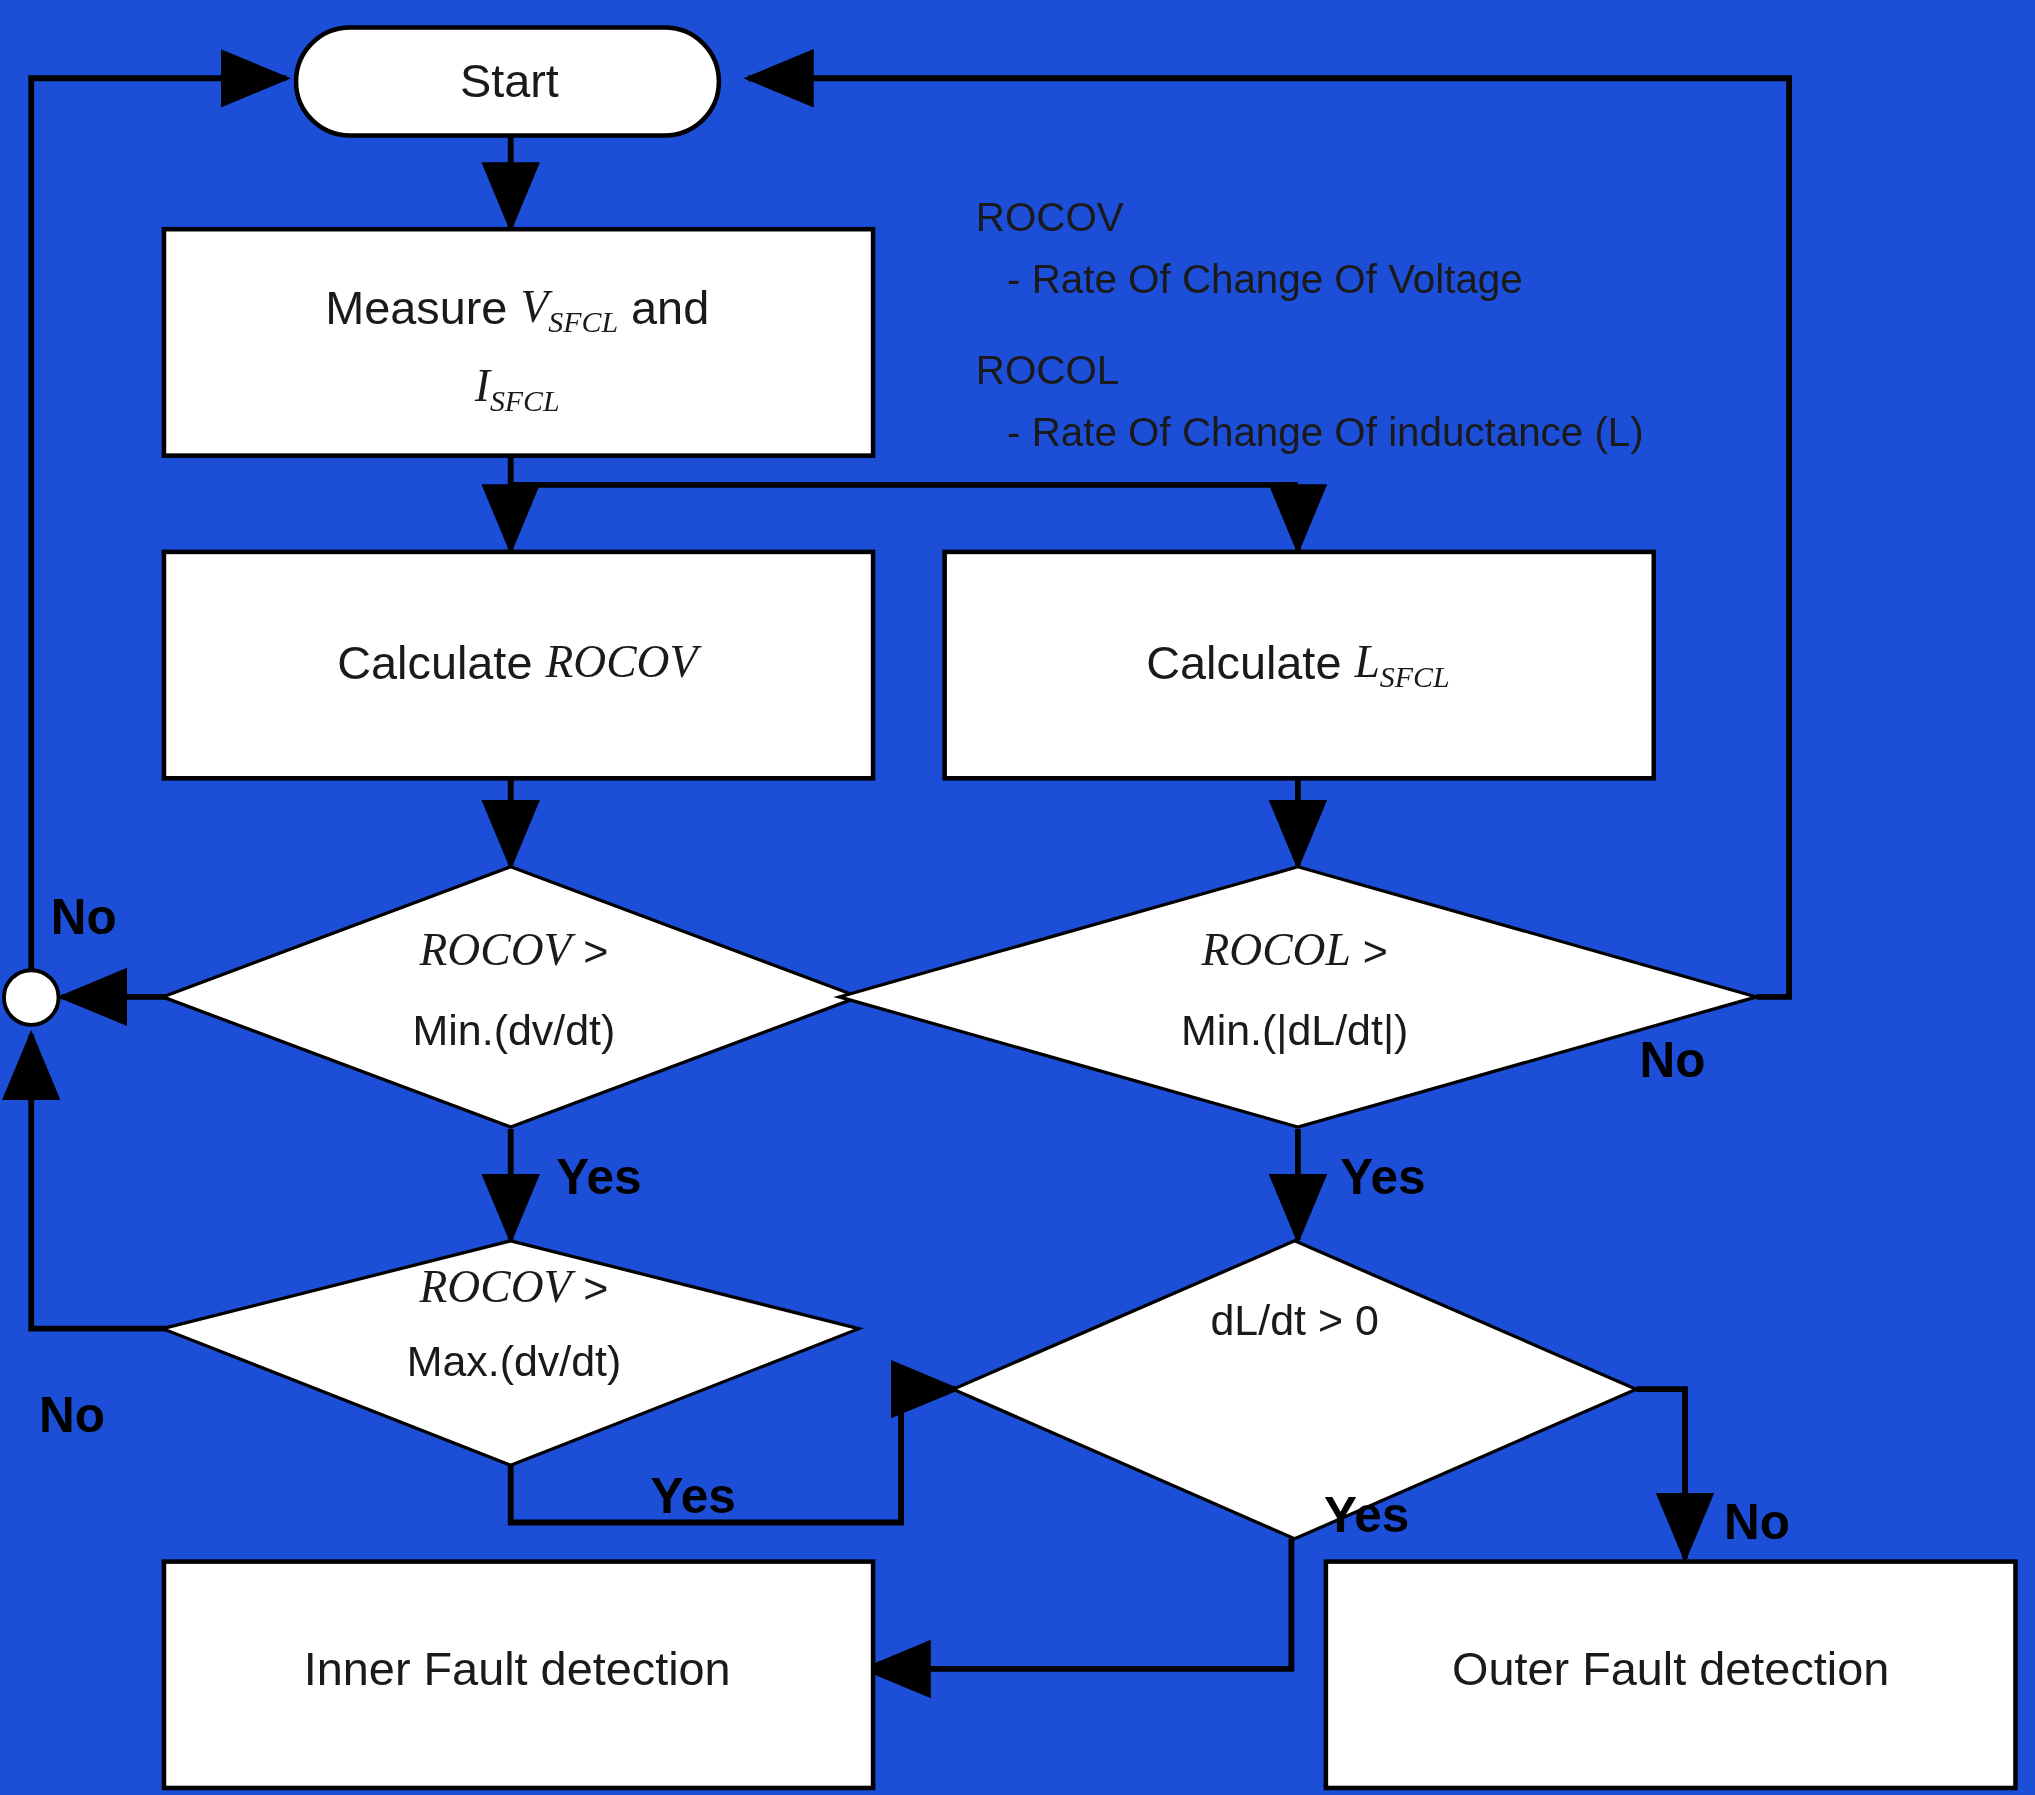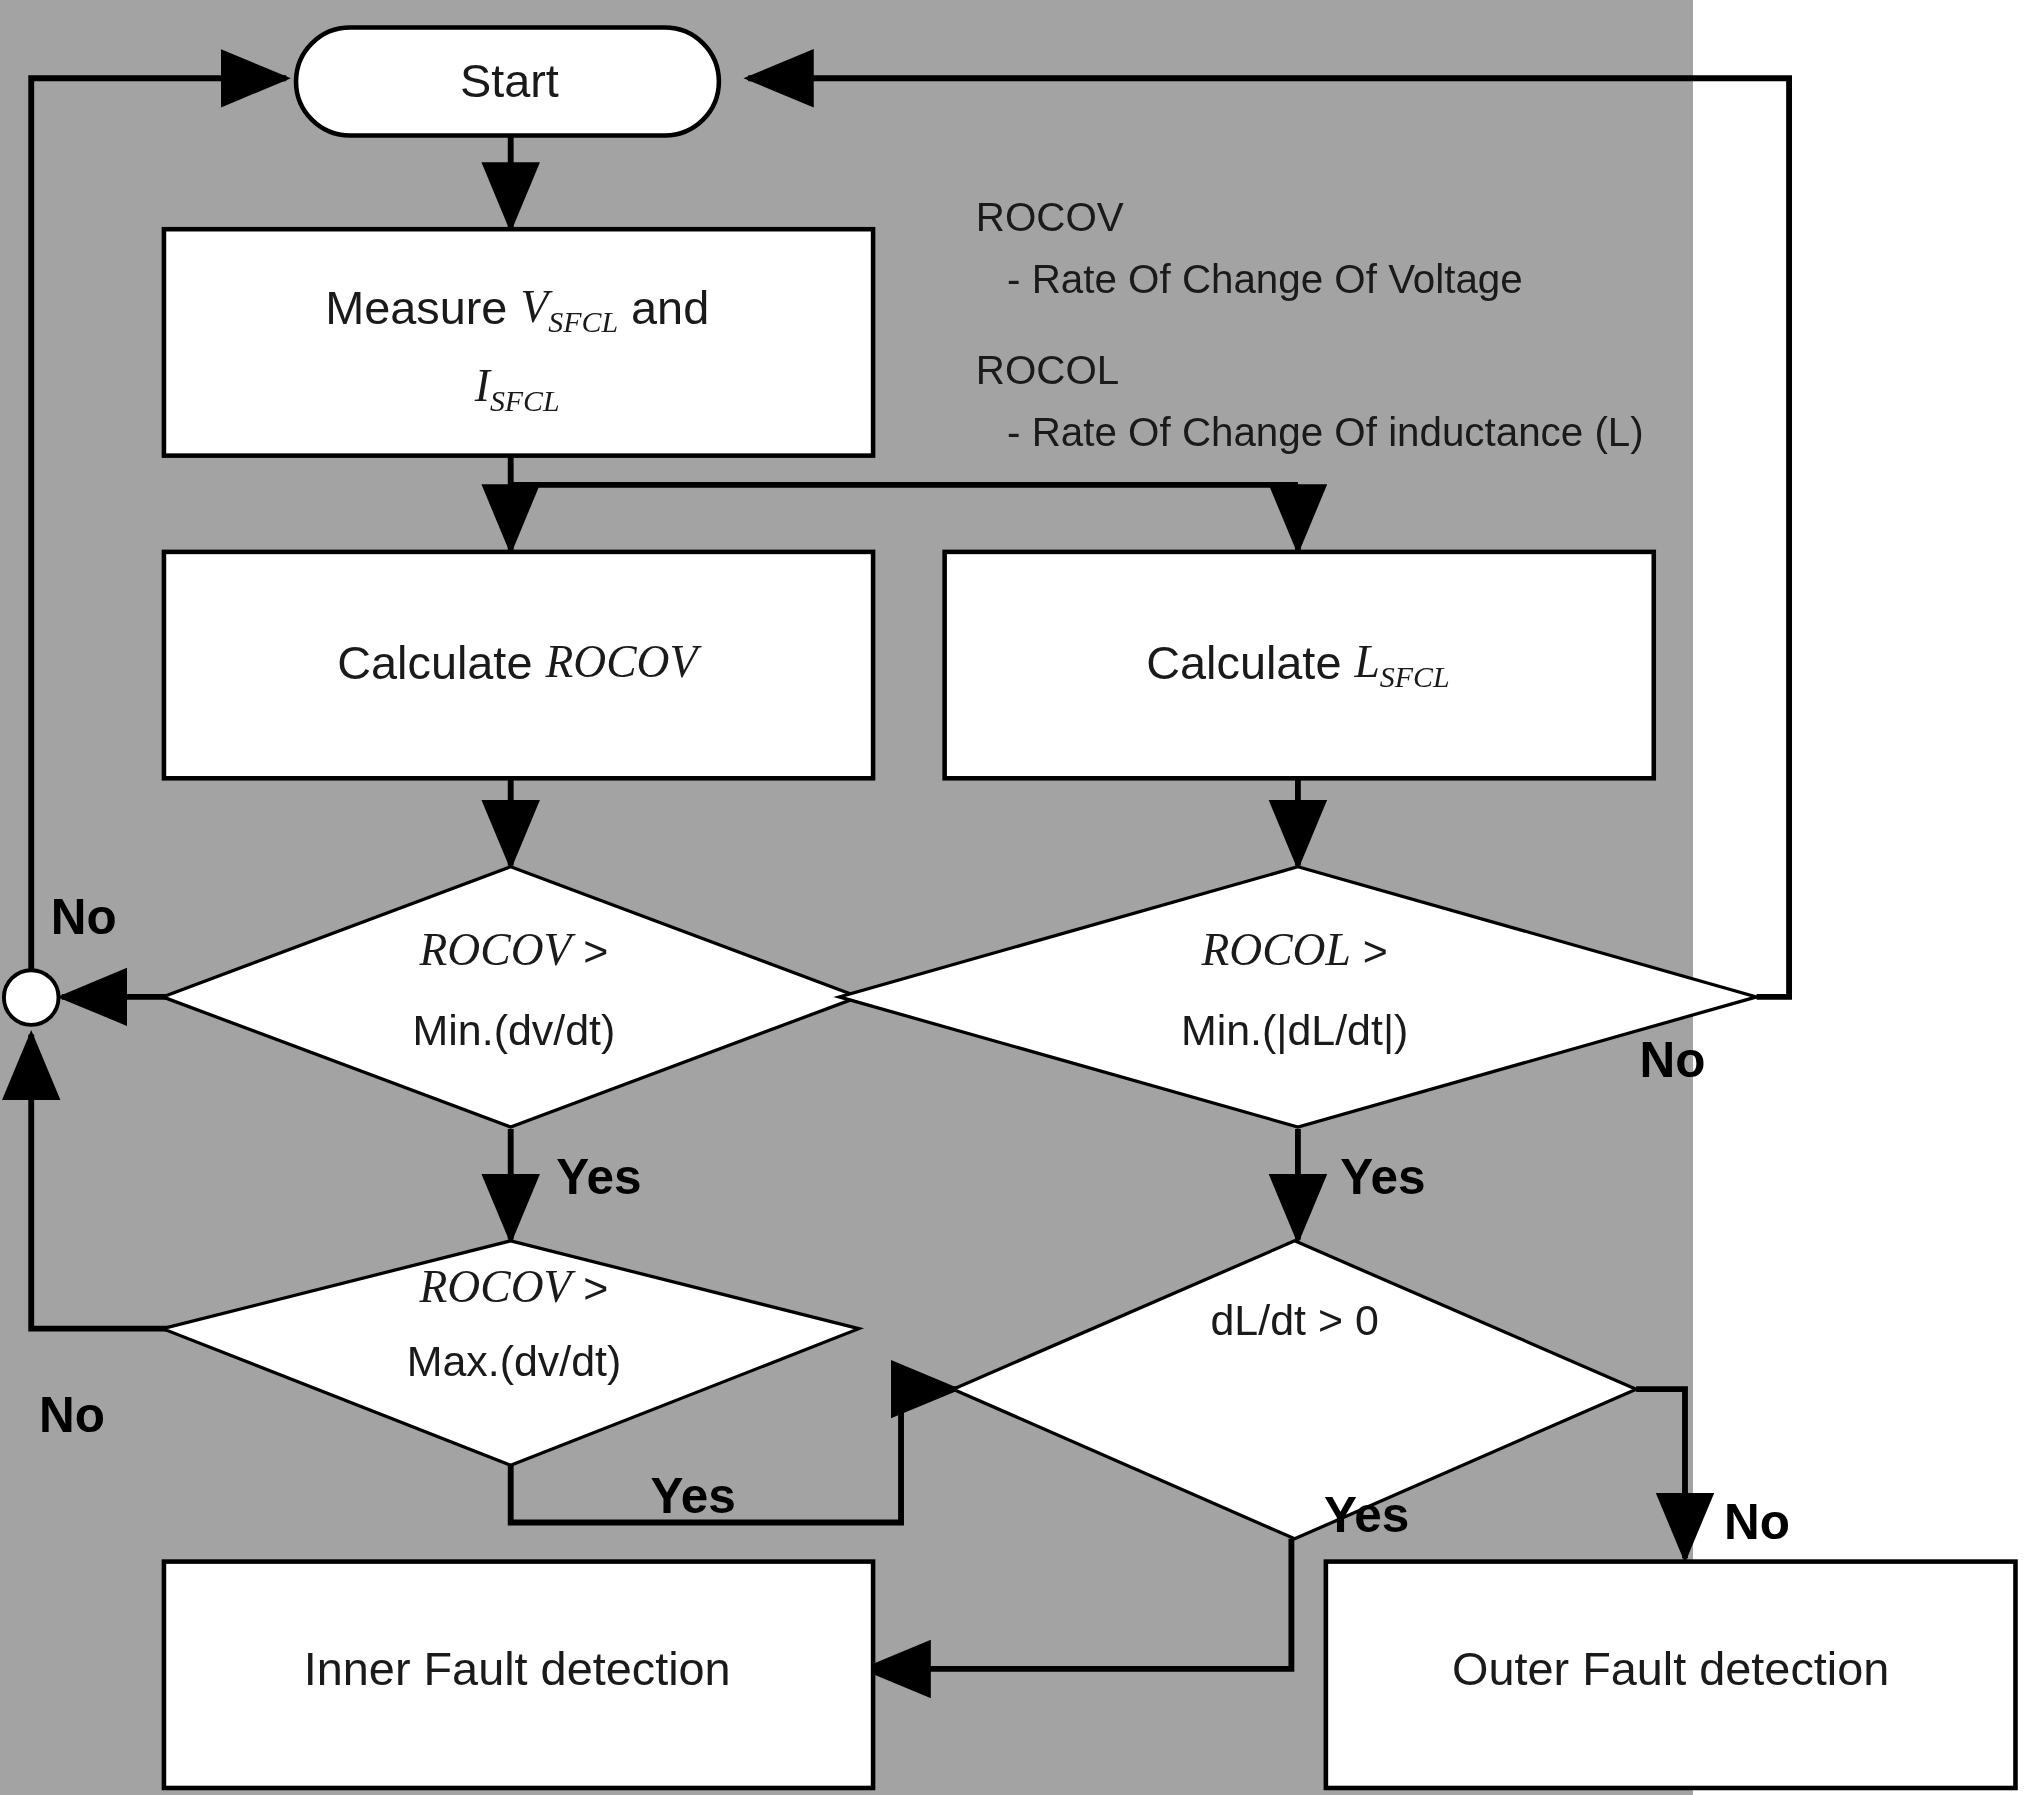--- a/index.html
+++ b/index.html
@@ -2,23 +2,23 @@
 <html style="font-size:10.4px"><head>
 <meta charset="utf-8">
 <style>
   html, body {
     margin: 0;
     padding: 0;
     background: #ffffff;
   }
   #stage {
     position: relative;
-    width: 1693px;
+    width: 2035px;
     height: 1796px;
-    background: #a3a3a3;
+    background: #1d4ed8;
     font-family: "Liberation Sans", sans-serif;
     text-decoration: underline;
   }
   svg#flow {
     position: absolute;
     top: 0; left: 0;
     width: 2035px;
     height: 1796px;
   }
   .node-shape {

